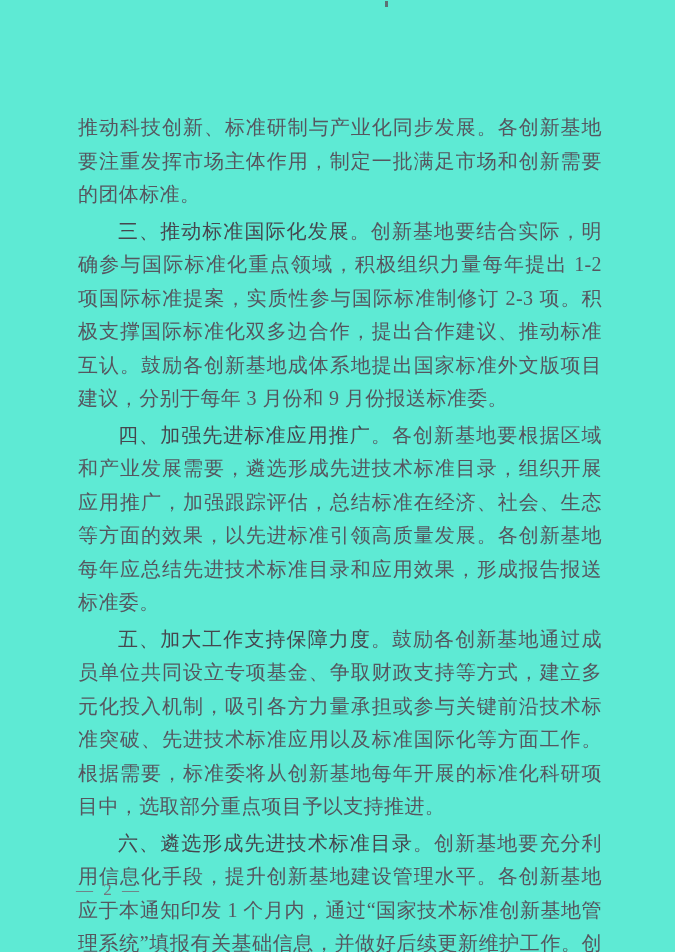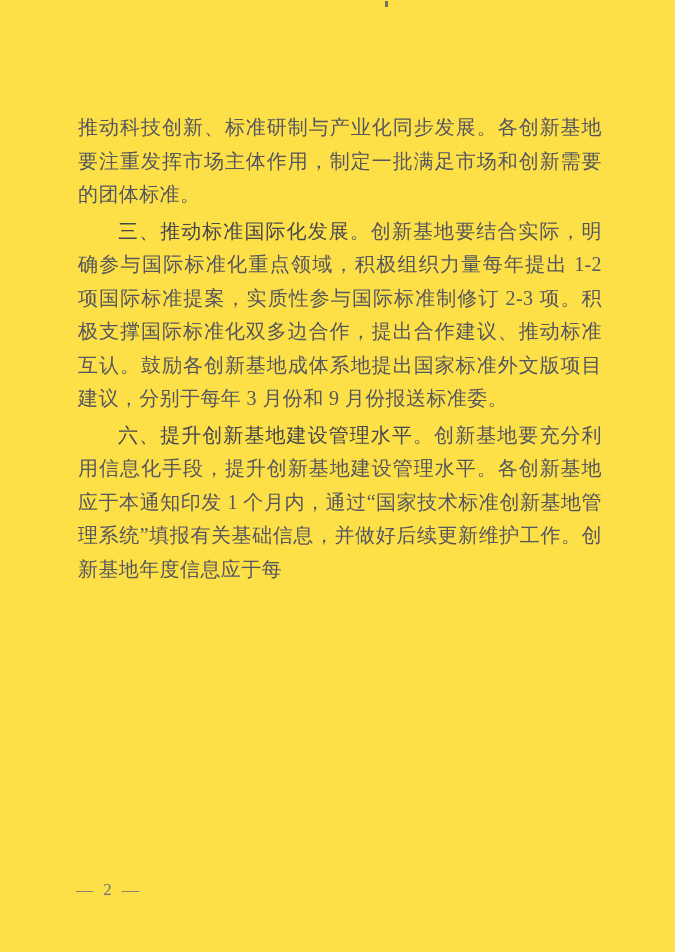--- a/index.html
+++ b/index.html
@@ -5,21 +5,21 @@
 <style>
   html, body {
     margin: 0;
     padding: 0;
     background: #ffffff;
   }
   .page {
     position: relative;
     width: 675px;
     height: 952px;
-    background: #fde047;
+    background: #5eead4;
     overflow: hidden;
     font-family: "Liberation Serif", "DejaVu Serif", serif;
   }
   .scan-speck {
     position: absolute;
     left: 385px;
     top: 1px;
     width: 3px;
     height: 6px;
     background: #5c5c63;
@@ -64,21 +64,23 @@
 <div class="page">
 
   <div class="scan-speck"></div>
 
   <div class="content">
 
     <p class="para no-indent"><span>推动科技创新、标准研制与产业化同步发展。各创新基地要注重发挥市场主体作用，制定一批满足市场和创新需要的团体标准。</span></p>
 
     <p class="para"><span class="section-heading">三、推动标准国际化发展</span><span>。创新基地要结合实际，明确参与国际标准化重点领域，积极组织力量每年提出 1-2 项国际标准提案，实质性参与国际标准制修订 2-3 项。积极支撑国际标准化双多边合作，提出合作建议、推动标准互认。鼓励各创新基地成体系地提出国家标准外文版项目建议，分别于每年 3 月份和 9 月份报送标准委。</span></p>
 
+    <p class="para"><span class="section-heading">四、加强先进标准应用推广</span><span>。各创新基地要根据区域和产业发展需要，遴选形成先进技术标准目录，组织开展应用推广，加强跟踪评估，总结标准在经济、社会、生态等方面的效果，以先进标准引领高质量发展。各创新基地每年应总结先进技术标准目录和应用效果，形成报告报送标准委。</span></p>
 
+    <p class="para"><span class="section-heading">五、加大工作支持保障力度</span><span>。鼓励各创新基地通过成员单位共同设立专项基金、争取财政支持等方式，建立多元化投入机制，吸引各方力量承担或参与关键前沿技术标准突破、先进技术标准应用以及标准国际化等方面工作。根据需要，标准委将从创新基地每年开展的标准化科研项目中，选取部分重点项目予以支持推进。</span></p>
 
-    <p class="para"><span class="section-heading">六、提升创新基地建设管理水平</span><span>。创新基地要充分利用信息化手段，提升创新基地建设管理水平。各创新基地应于本通知印发 1 个月内，通过“国家技术标准创新基地管理系统”填报有关基础信息，并做好后续更新维护工作。创新基地年度信息应于每</span></p>
+    <p class="para"><span class="section-heading">六、遴选形成先进技术标准目录</span><span>。创新基地要充分利用信息化手段，提升创新基地建设管理水平。各创新基地应于本通知印发 1 个月内，通过“国家技术标准创新基地管理系统”填报有关基础信息，并做好后续更新维护工作。创新基地年度信息应于每</span></p>
 
   </div>
 
   <div class="page-number">— 2 —</div>
 
 </div>
 
 </body></html>

